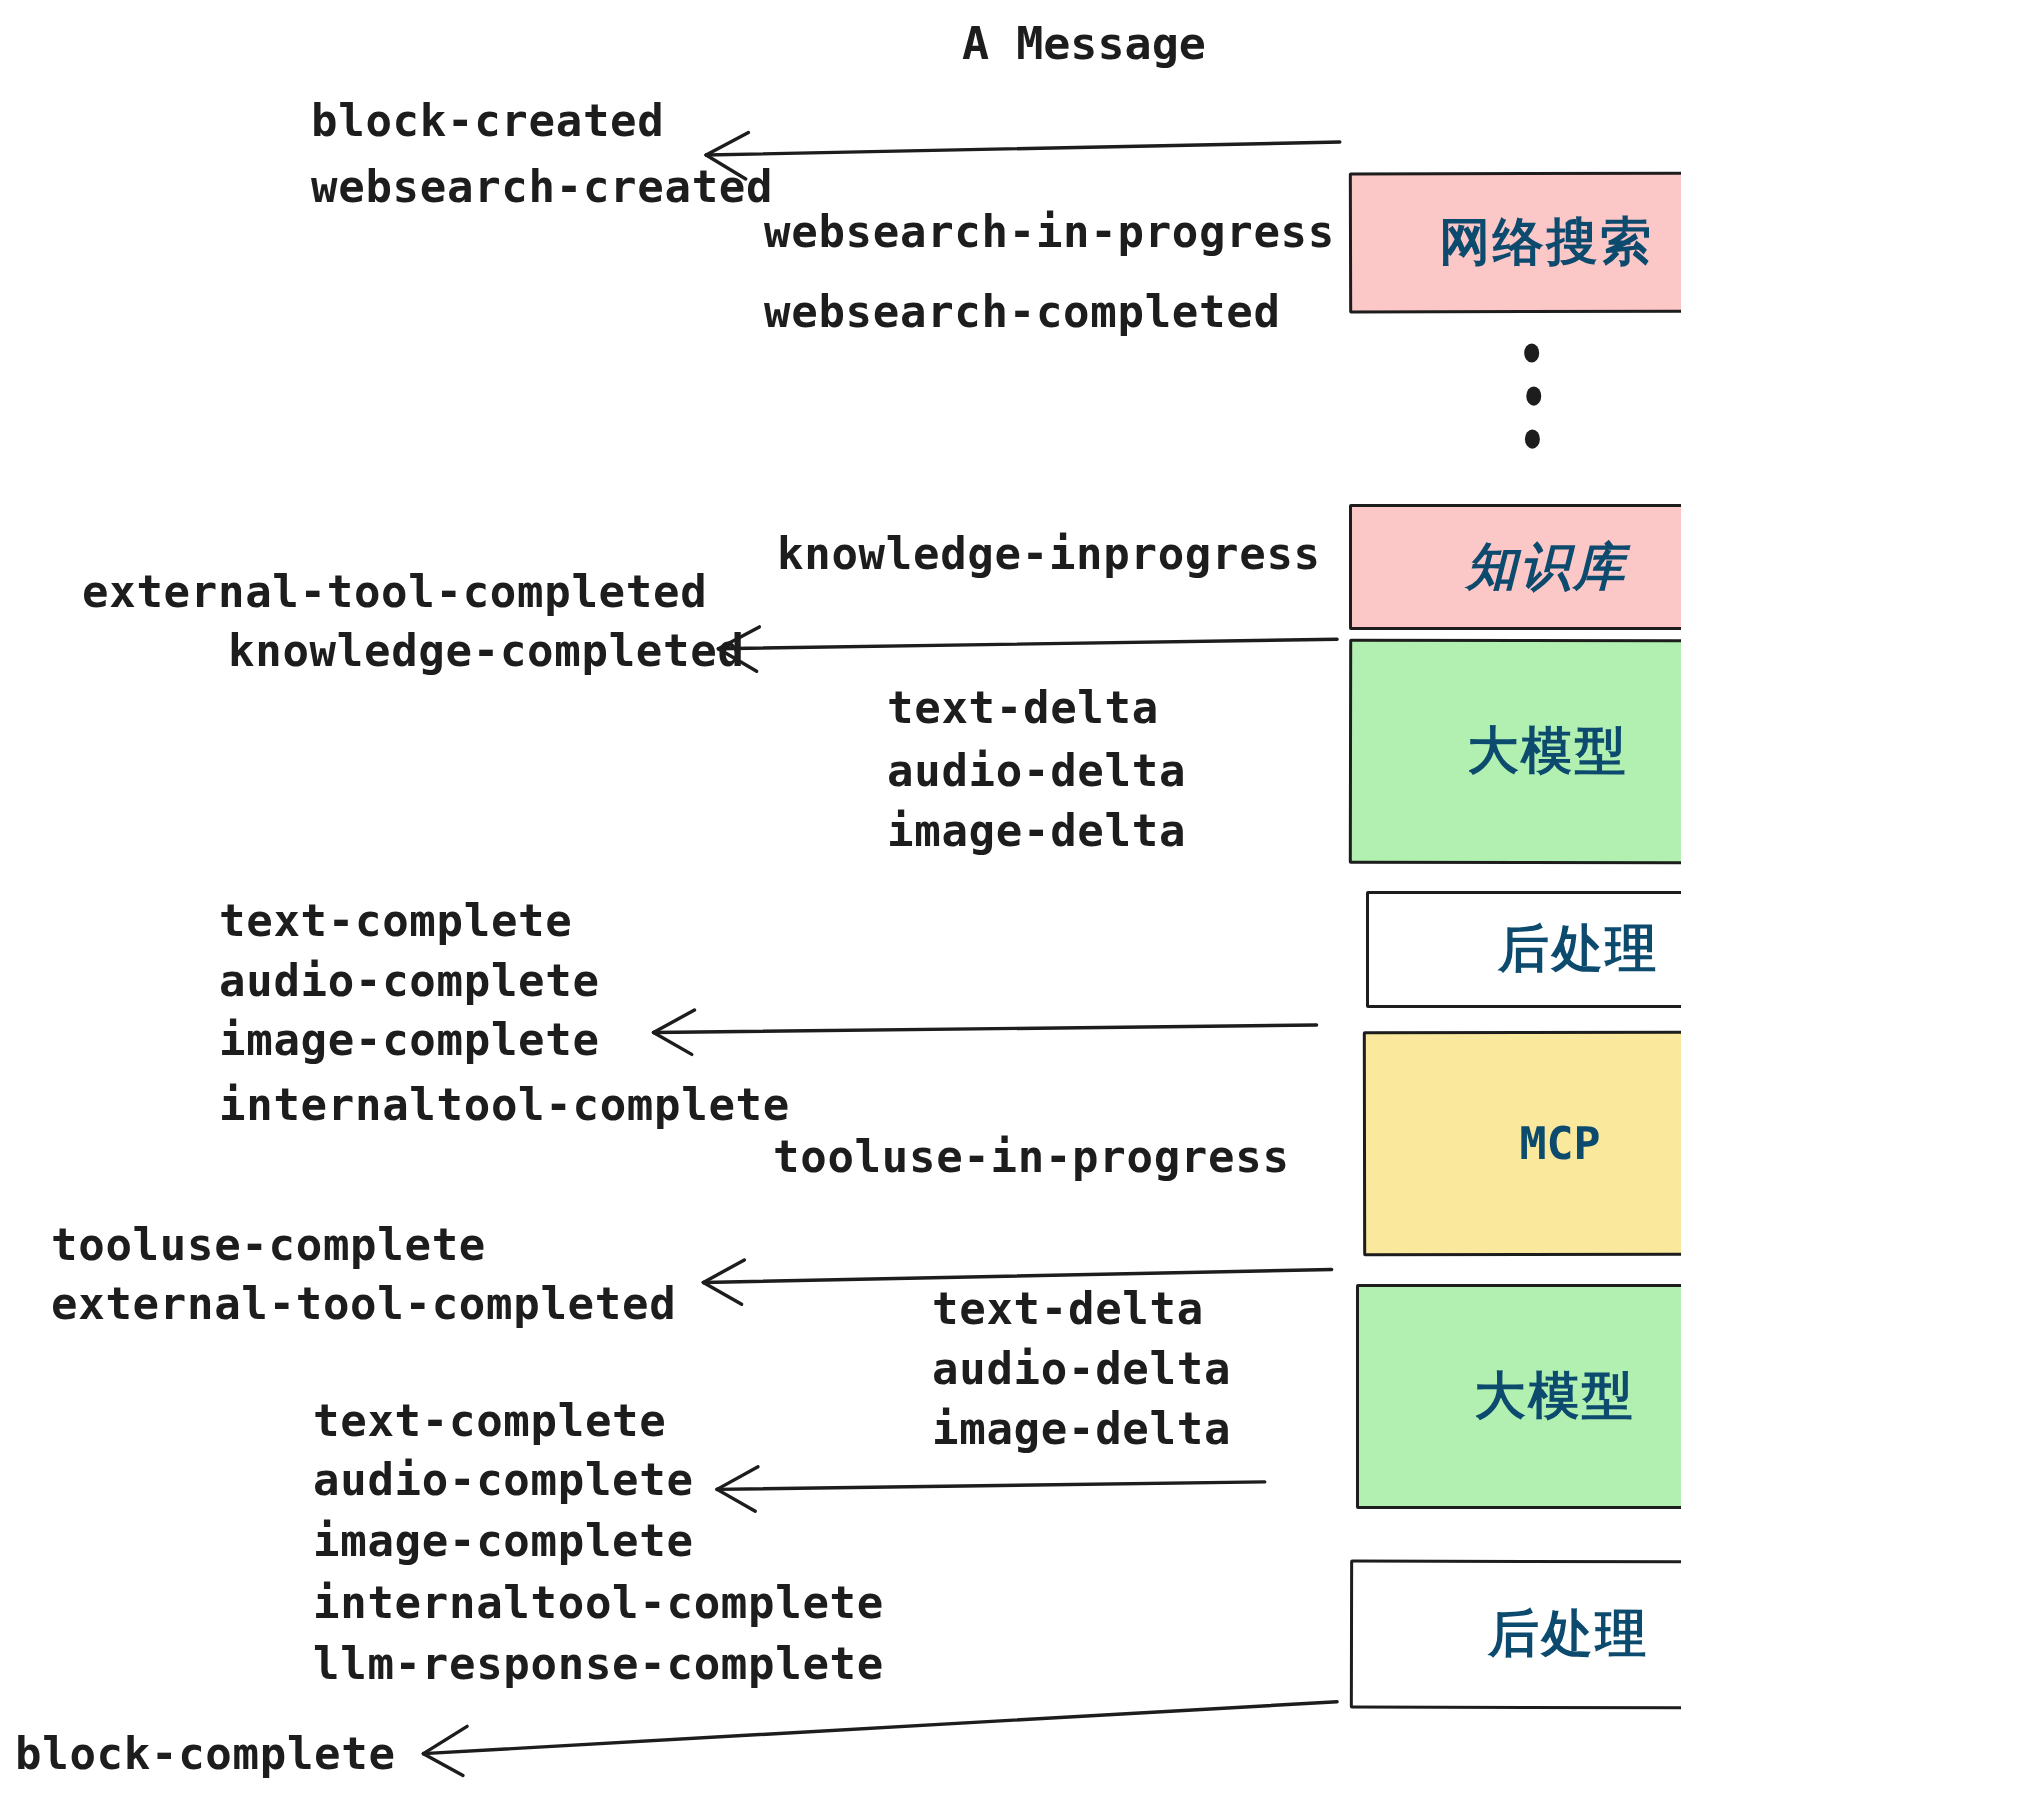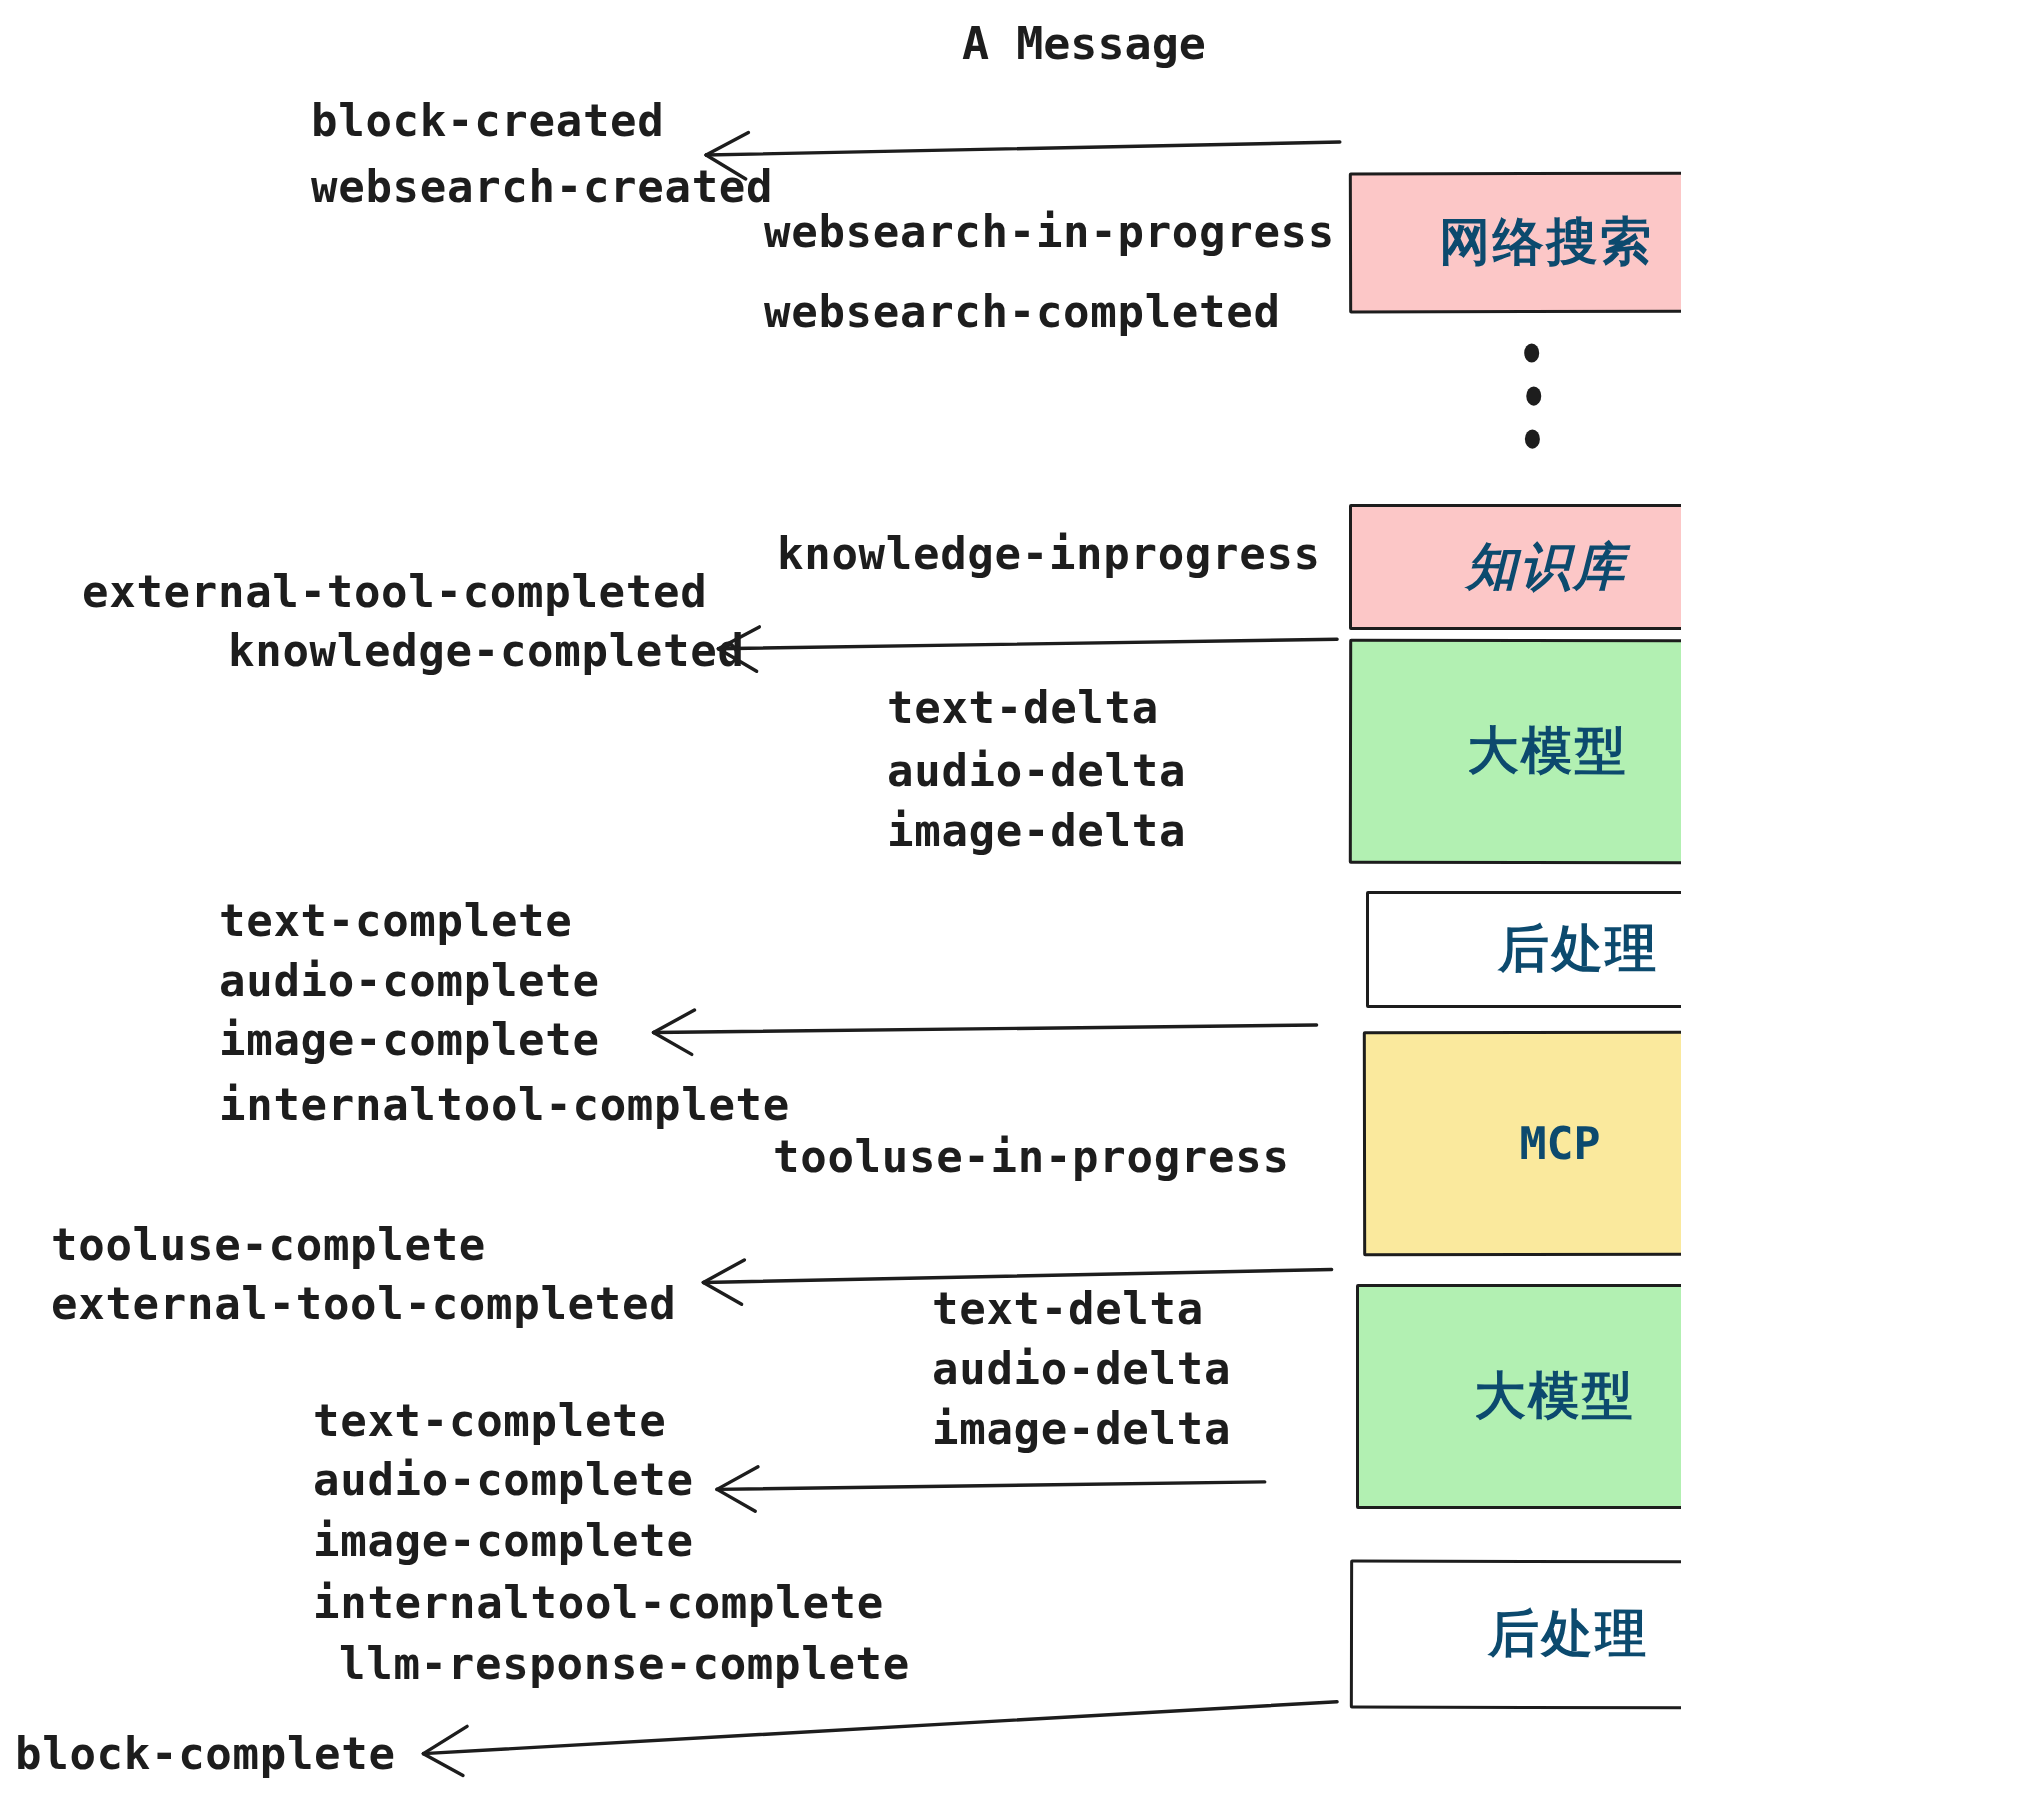--- a/index.html
+++ b/index.html
@@ -59,21 +59,21 @@
   #e6{left:82px;top:567px;}   #e7{left:195px;top:626px;margin-left:33px;}
   #e8{left:887px;top:683px;} #e9{left:887px;top:746px;}
   #e10{left:887px;top:806px;}#e11{left:219px;top:896px;}
   #e12{left:219px;top:956px;} #e13{left:219px;top:1015px;}
   #e14{left:219px;top:1080px;} #e15{left:773px;top:1132px;}
   #e16{left:51px;top:1220px;}  #e17{left:51px;top:1279px;}
   #e18{left:51px;top:1339px;}  #e19{left:932px;top:1284px;}
   #e20{left:932px;top:1344px;}#e21{left:932px;top:1404px;}
   #e22{left:313px;top:1396px;} #e23{left:313px;top:1455px;}
   #e24{left:313px;top:1516px;} #e25{left:313px;top:1578px;}
-  #e26{left:313px;top:1639px;margin-left:26px;} #e27{left:15px;top:1729px;text-align:center;}
+  #e26{left:313px;top:1639px;} #e27{left:15px;top:1729px;text-align:center;}
 </style>
 </head>
 <body>
 
 <div id="canvas">
 
   <div class="title">A Message</div>
 
   <div class="ev" id="e0">block-created</div>
   <div class="ev" id="e1">websearch-created</div>

